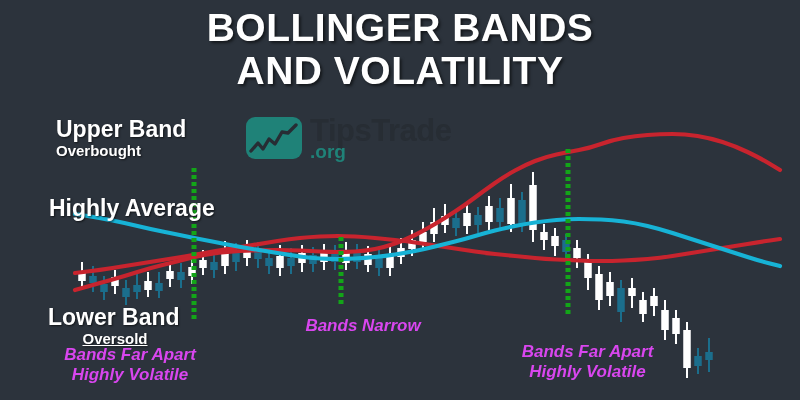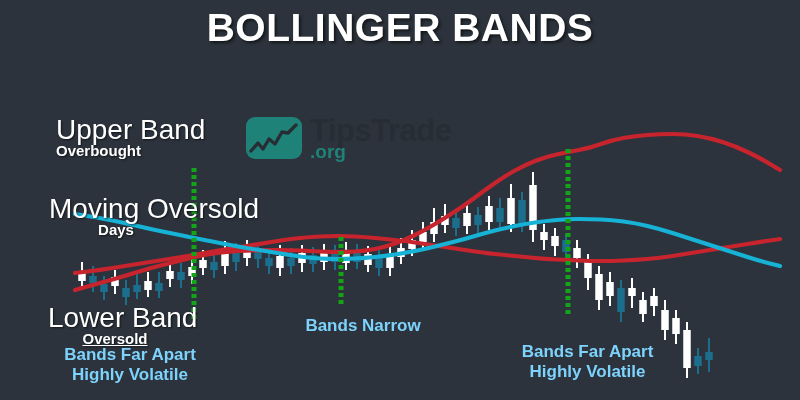--- a/index.html
+++ b/index.html
@@ -42,30 +42,31 @@
     display:block;font-size:31px;font-weight:bold;color:#272d34;letter-spacing:-0.5px;
   }
   .logo-tld{
     display:block;text-align:left;font-size:19px;font-weight:bold;color:#1f8278;
     margin-top:-4px;letter-spacing:0px;
   }
 
   
   .lbl{position:absolute;pointer-events:none;}
   .lbl .big{
-    display:block;color:#ffffff;font-size:28px;font-weight:normal;
+    display:block;color:#ffffff;font-size:23px;font-weight:bold;
     line-height:23px;text-shadow:1px 1px 2px rgba(0,0,0,.6);
   }
   .lbl .sub{
     display:block;color:#ffffff;font-size:15px;font-weight:bold;
     line-height:19px;text-shadow:1px 1px 2px rgba(0,0,0,.6);
   }
   .lbl .grn{
-    display:block;color:#7dd3fc;font-size:17px;font-weight:bold;
+    display:block;color:#d946ef;font-size:17px;font-weight:bold;
     line-height:20px;
+    font-style:italic;
   }
 
   #lbl-upper{left:56px;top:118px;text-align:left;}
   #lbl-upper .sub{width:126px;}
   #lbl-ma{left:49px;top:197px;text-align:left;}
   #lbl-ma .sub{text-align:center;width:134px;}
   #lbl-lower{left:48px;top:306px;text-align:left;}
   #lbl-lower .sub{text-align:center;width:134px;text-decoration:underline;}
   #lbl-vol-left{left:50px;top:345px;width:160px;text-align:center;}
   #lbl-vol-mid{left:268px;top:316px;width:190px;text-align:center;}
@@ -208,42 +209,42 @@
       </g>
     <g id="g-markers">
         <line x1="194" y1="168" x2="194" y2="320" stroke="#13a518" stroke-width="5" stroke-dasharray="4 3"></line>
         <line x1="341" y1="237" x2="341" y2="307" stroke="#13a518" stroke-width="5" stroke-dasharray="4 3"></line>
         <line x1="568" y1="149" x2="568" y2="315" stroke="#13a518" stroke-width="5" stroke-dasharray="4 3"></line>
       </g>
   </svg>
 
   <div class="title-block">
     <span class="title-line">BOLLINGER BANDS</span>
+    <span class="title-line">AND VOLATILITY</span>
   </div>
 
   <div class="logo">
     <span class="logo-mark">
       <svg width="56" height="42" viewBox="0 0 56 42">
         <polyline points="5,34 12,26 17,32 23,22 29,27 36,15 42,16 50,8" fill="none" stroke="#272d34" stroke-width="3.4" stroke-linejoin="round" stroke-linecap="round"></polyline>
       </svg>
     </span>
     <span class="logo-text">
       <span class="logo-name">TipsTrade</span>
       <span class="logo-tld">.org</span>
     </span>
   </div>
 
   <div class="lbl" id="lbl-upper">
     <span class="big">Upper Band</span>
     <span class="sub">Overbought</span>
   </div>
 
   <div class="lbl" id="lbl-ma">
-    <span class="big">Moving Oversold</span>
-    <span class="sub">Days</span>
+    <span class="big">Highly Average</span>
   </div>
 
   <div class="lbl" id="lbl-lower">
     <span class="big">Lower Band</span>
     <span class="sub">Oversold</span>
   </div>
 
   <div class="lbl" id="lbl-vol-left">
     <span class="grn">Bands Far Apart</span>
     <span class="grn">Highly Volatile</span>

